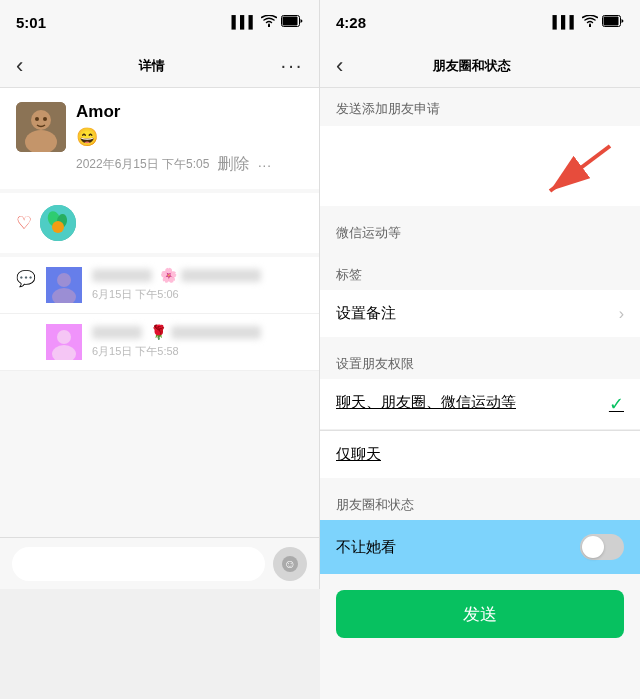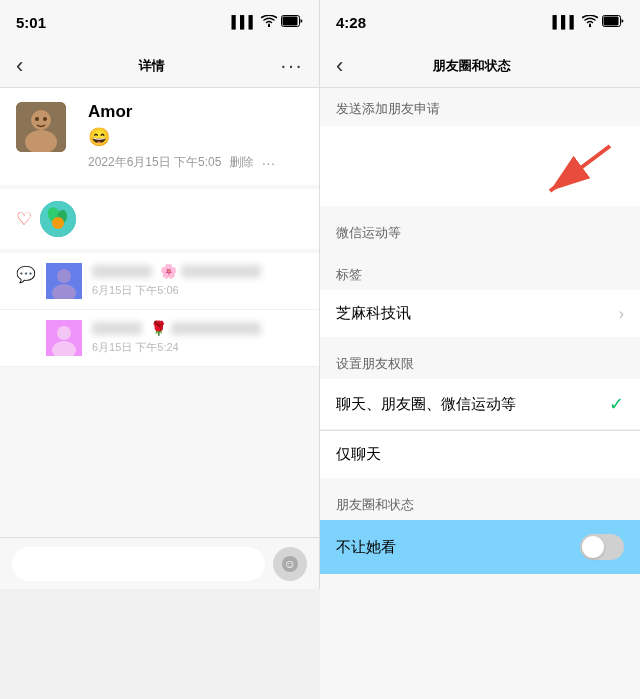--- a/index.html
+++ b/index.html
@@ -104,21 +104,20 @@
       background: linear-gradient(135deg, #a0856a 0%, #6b4f35 100%);
       display: flex;
       align-items: center;
       justify-content: center;
       color: #fff;
       font-size: 18px;
     }
 
     .profile-info {
       flex: 1;
-      margin-left: 12px;
     }
 
     .profile-name {
       font-size: 17px;
       font-weight: 600;
       color: #000;
       margin-bottom: 4px;
     }
 
     .profile-emoji {
@@ -131,21 +130,21 @@
       gap: 8px;
       margin-top: 6px;
     }
 
     .post-date {
       font-size: 12px;
       color: #999;
     }
 
     .post-delete {
-      font-size: 12px;
+      font-size: 16px;
       color: #999;
       text-align: right;
     }
 
     .post-more {
       font-size: 14px;
       color: #999;
     }
 
     .content-area {
@@ -378,24 +377,24 @@
     .permission-label {
       font-size: 13px;
       color: #666;
       padding: 10px 16px 6px;
     }
 
     .permission-option {
       background: #fff;
       padding: 14px 16px;
       display: flex;
-      align-items: center;
       justify-content: space-between;
       border-bottom: 1px solid #f0f0f0;
       cursor: pointer;
+      text-decoration: underline;
     }
 
     .permission-option:last-child {
       border-bottom: none;
     }
 
     .permission-text {
       font-size: 15px;
       color: #000;
     }
@@ -575,21 +574,21 @@
             <ellipse cx="18" cy="30" rx="12" ry="9" fill="#f5c6f5"></ellipse>
           </svg>
         </div>
         <div class="comment-body">
           <div class="comment-text">
             <span style="filter:blur(3px); background:#ddd; display:inline-block; width:50px; height:13px; border-radius:3px; margin-right:4px;"></span>
             <span style="font-size:14px;">🌹</span>
             <span style="filter:blur(3px); background:#ddd; display:inline-block; width:90px; height:13px; border-radius:3px;"></span>
           </div>
           <div class="comment-meta">
-            <span class="comment-time">6月15日 下午5:24</span>
+            <span class="comment-time">6月15日 下午5:58</span>
           </div>
         </div>
       </div>
     </div>
   </div>
 
   <div class="msg-bar">
     <input class="msg-input" type="text" placeholder="" style="">
     <div class="msg-send-btn">
       <svg width="18" height="18" viewBox="0 0 18 18">
@@ -645,21 +644,21 @@
       </svg>
     </div>
 
     <div class="remark-section">
       <div class="remark-label">微信运动等</div>
     </div>
 
     <div class="tag-section">
       <div class="tag-label">标签</div>
       <div class="tag-row">
-        <span class="tag-text">芝麻科技讯</span>
+        <span class="tag-text">设置备注</span>
         <span class="chevron">›</span>
       </div>
     </div>
 
     <div class="permission-section">
       <div class="permission-label">设置朋友权限</div>
       <div class="permission-option">
         <span class="permission-text">聊天、朋友圈、微信运动等</span>
         <span class="check-icon">✓</span>
       </div>
@@ -672,15 +671,18 @@
     <div class="moments-section">
       <div class="moments-label">朋友圈和状态</div>
       <div class="moments-option">
         <span class="moments-text">不让她看</span>
         <div class="toggle">
           <div class="toggle-knob"></div>
         </div>
       </div>
     </div>
 
+    <div class="send-btn-wrapper">
+      <button class="send-btn">发送</button>
+    </div>
 
   </div>
 </div>
 
 </body></html>

